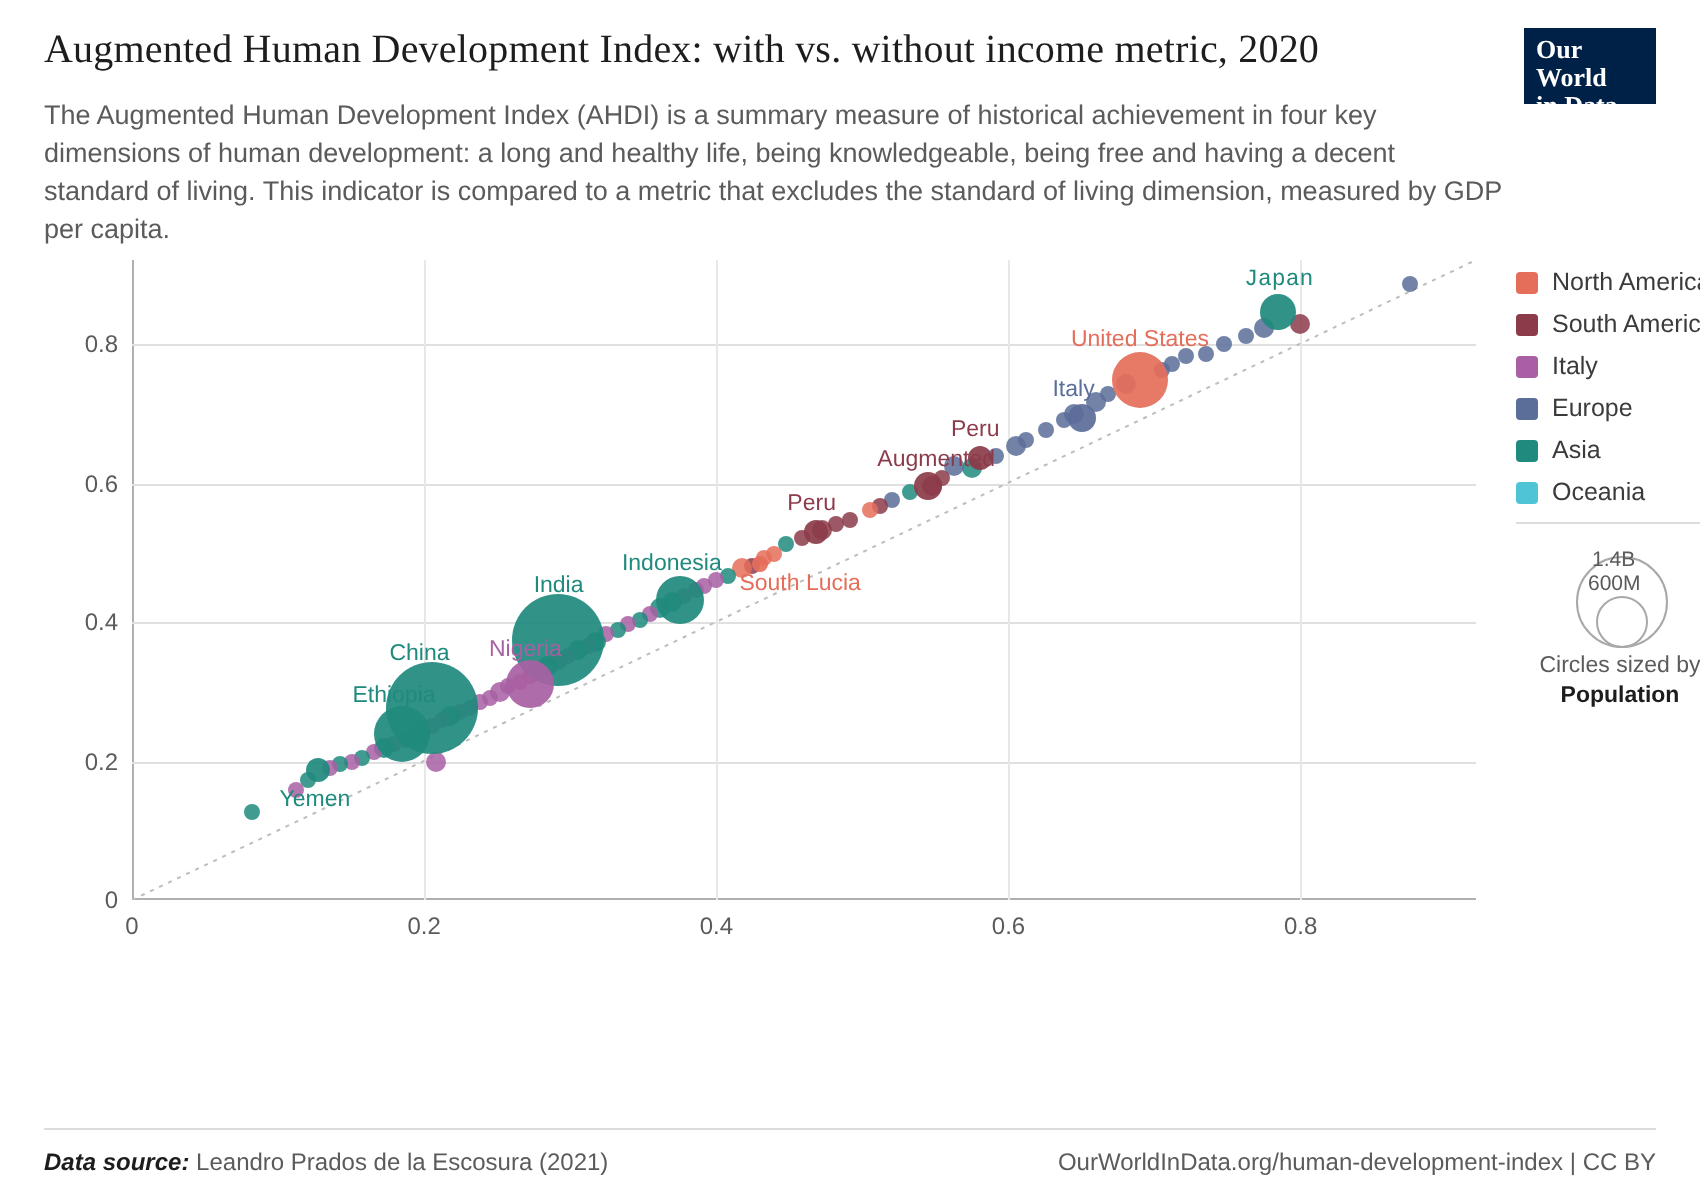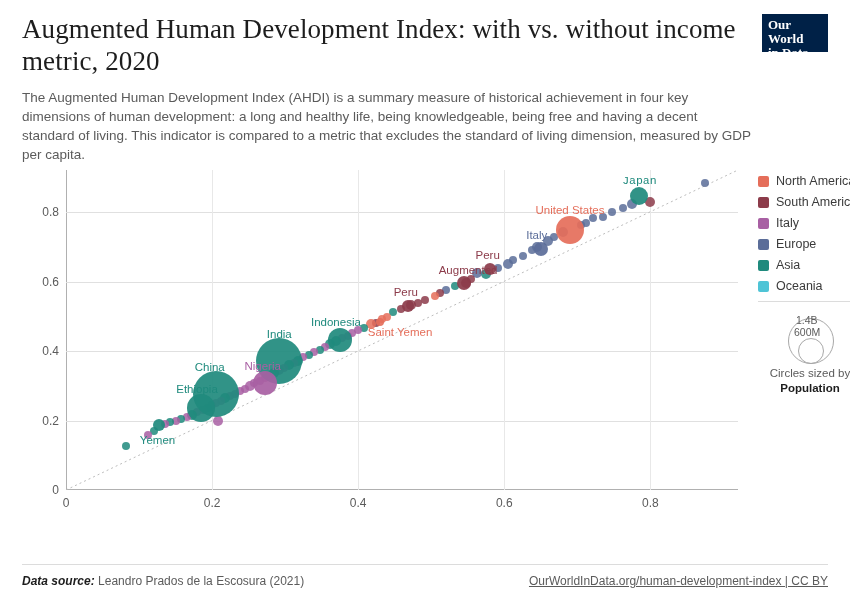--- a/index.html
+++ b/index.html
@@ -20,21 +20,21 @@
     height: 600px;
     box-sizing: border-box;
     padding: 14px 22px 0 22px;
   }
   
   .header {
     position: relative;
   }
   .title {
     font-family: "Liberation Serif", serif;
-    font-size: 27px;
+    font-size: 20px;
     line-height: 1.18;
     font-weight: 400;
     color: #1d1d1d;
     margin: 0;
     padding-right: 90px;
     letter-spacing: 0.1px;
   }
   .subtitle {
     font-size: 13.5px;
     line-height: 1.42;
@@ -228,21 +228,20 @@
     align-items: baseline;
     font-size: 12px;
     color: #5b5b5b;
   }
   .footer-left b {
     color: #1d1d1d;
     font-style: italic;
   }
   .footer-right {
     text-align: right;
-    text-decoration: underline;
   }
 </style>
 </head>
 <body>
 
 <div class="page">
 
   <div class="header">
     <h1 class="title">Augmented Human Development Index: with vs. without income metric, 2020</h1>
     <p class="subtitle">The Augmented Human Development Index (AHDI) is a summary measure of historical achievement in four key dimensions of human development: a long and healthy life, being knowledgeable, being free and having a decent standard of living. This indicator is compared to a metric that excludes the standard of living dimension, measured by GDP per capita.</p>
@@ -363,21 +362,21 @@
         <div class="dot-label" style="left: 504px; top: 39.8261px; color: rgb(229, 110, 90);">United States</div>
         <div class="dot" style="left: 474.783px; top: 78.9565px; width: 14px; height: 14px; background: rgb(91, 109, 153); opacity: 0.92;"></div>
         <div class="dot-label" style="left: 470.783px; top: 64.9565px; color: rgb(91, 109, 153);">Italy</div>
         <div class="dot" style="left: 423.652px; top: 98.4348px; width: 12px; height: 12px; background: rgb(140, 59, 74); opacity: 0.92;"></div>
         <div class="dot-label" style="left: 421.652px; top: 84.4348px; color: rgb(140, 59, 74);">Peru</div>
         <div class="dot" style="left: 398.087px; top: 112.348px; width: 14px; height: 14px; background: rgb(140, 59, 74); opacity: 0.92;"></div>
         <div class="dot-label" style="left: 402.087px; top: 99.3478px; color: rgb(140, 59, 74);">Augmented</div>
         <div class="dot" style="left: 341.843px; top: 135.652px; width: 12px; height: 12px; background: rgb(140, 59, 74); opacity: 0.92;"></div>
         <div class="dot-label" style="left: 339.843px; top: 121.652px; color: rgb(140, 59, 74);">Peru</div>
         <div class="dot" style="left: 314.087px; top: 151.304px; width: 8px; height: 8px; background: rgb(229, 110, 90); opacity: 0.92;"></div>
-        <div class="dot-label" style="left: 334.087px; top: 161.304px; color: rgb(229, 110, 90);">Saint Yemen</div>
+        <div class="dot-label" style="left: 334.087px; top: 161.304px; color: rgb(229, 110, 90);">South Lucia</div>
         <div class="dot" style="left: 273.913px; top: 169.739px; width: 24px; height: 24px; background: rgb(31, 138, 125); opacity: 0.92;"></div>
         <div class="dot-label" style="left: 269.913px; top: 151.739px; color: rgb(31, 138, 125);">Indonesia</div>
         <div class="dot" style="left: 213.287px; top: 190.261px; width: 46px; height: 46px; background: rgb(31, 138, 125); opacity: 0.92;"></div>
         <div class="dot-label" style="left: 213.287px; top: 163.261px; color: rgb(31, 138, 125);">India</div>
         <div class="dot" style="left: 198.678px; top: 212.174px; width: 24px; height: 24px; background: rgb(168, 95, 163); opacity: 0.92;"></div>
         <div class="dot-label" style="left: 196.678px; top: 195.174px; color: rgb(168, 95, 163);">Nigeria</div>
         <div class="dot" style="left: 149.739px; top: 223.652px; width: 46px; height: 46px; background: rgb(31, 138, 125); opacity: 0.92;"></div>
         <div class="dot-label" style="left: 143.739px; top: 196.652px; color: rgb(31, 138, 125);">China</div>
         <div class="dot" style="left: 135.13px; top: 237.217px; width: 28px; height: 28px; background: rgb(31, 138, 125); opacity: 0.92;"></div>
         <div class="dot-label" style="left: 131px; top: 218.217px; color: rgb(31, 138, 125);">Ethiopia</div>

